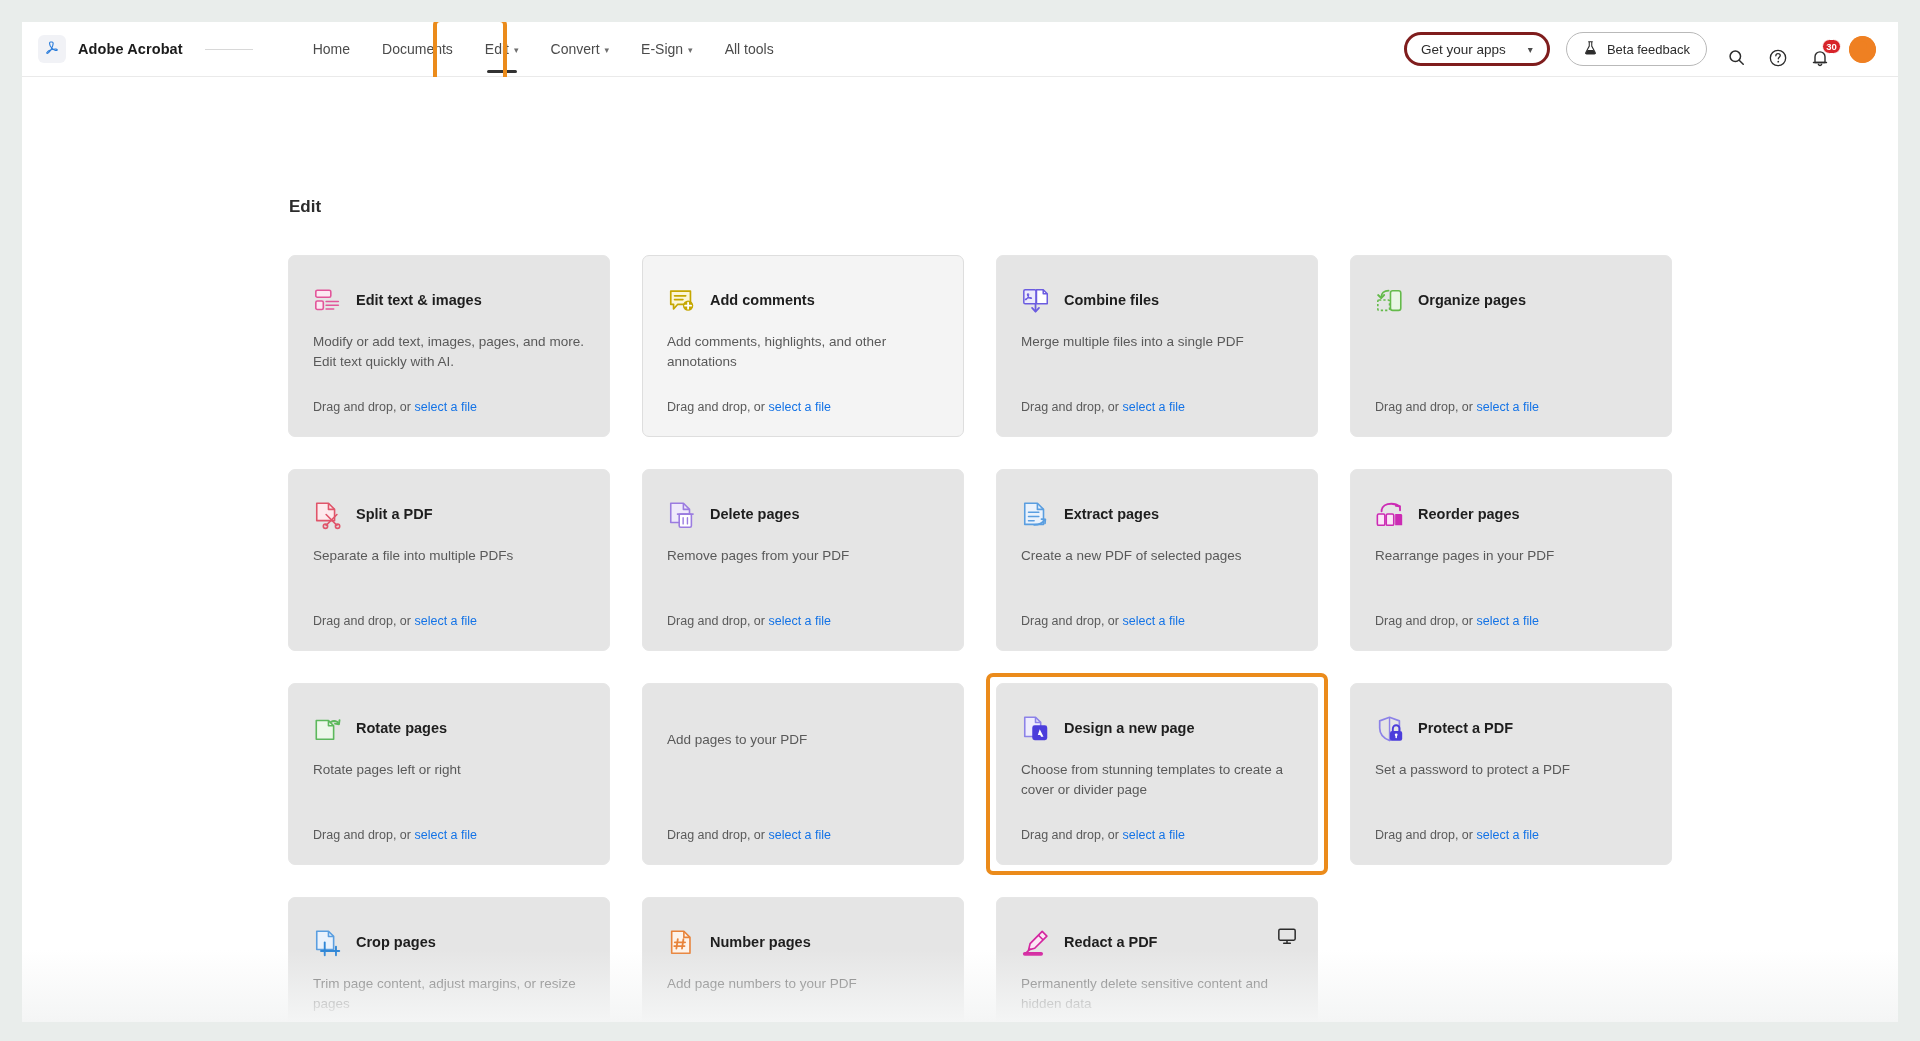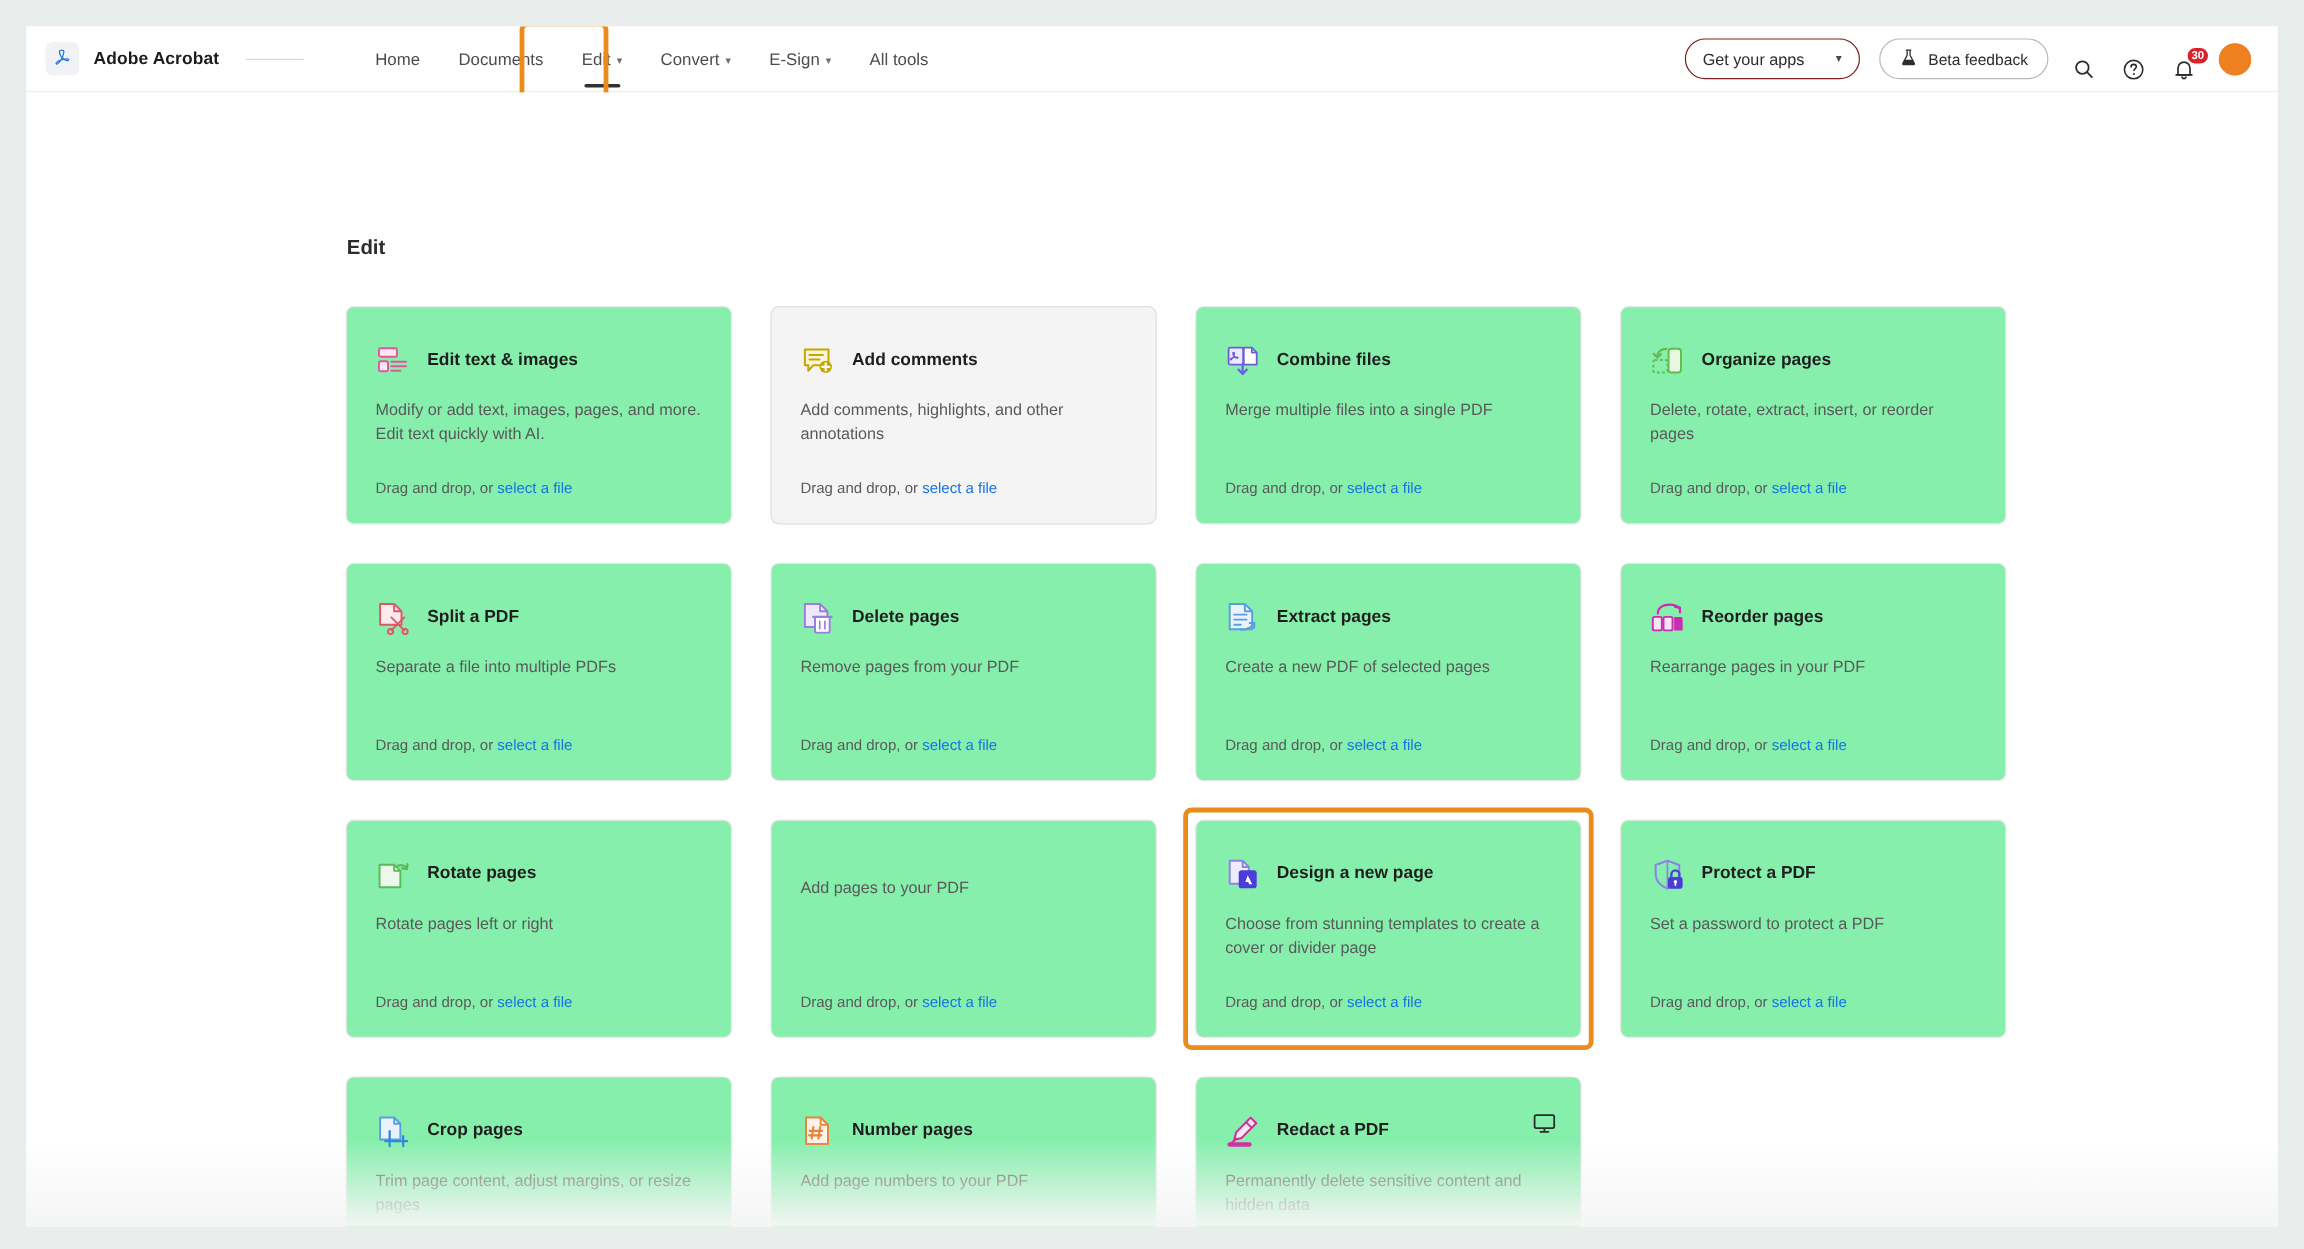--- a/index.html
+++ b/index.html
@@ -66,21 +66,21 @@
     pointer-events: none;
   }
   #header-right {
     margin-left: auto;
     display: flex; align-items: center; gap: 16px;
     padding-right: 22px;
   }
   .apps-btn {
     display: flex; align-items: center; justify-content: space-between;
     width: 146px; height: 34px;
-    border: 1px solid #7f1d1d; border-radius: 17px;
+    border: 3px solid #7f1d1d; border-radius: 17px;
     padding: 0 14px;
     font-size: 13.5px; color: #2c2c2c; background: #fff; cursor: pointer;
   }
   .apps-btn .caret { font-size: 10px; color: #4b4b4b; }
   .beta-btn {
     display: flex; align-items: center; gap: 9px;
     height: 34px; padding: 0 16px;
     border: 1px solid #b9b9b9; border-radius: 17px;
     font-size: 13px; color: #2c2c2c; background: #fff; cursor: pointer;
   }
@@ -121,21 +121,21 @@
     left: 266px; top: 178px;
     width: 1392px;
     display: grid;
     grid-template-columns: repeat(4, 322px);
     gap: 32px 32px;
   }
   .card {
     position: relative;
     border: 1px solid #e6e6e6;
     border-radius: 7px;
-    background: #86efac;
+    background: #e5e5e5;
     padding: 30px 24px 22px 24px;
     min-height: 182px;
     display: flex; flex-direction: column;
     cursor: pointer;
   }
   .card.hovered { background: #f4f4f4; border-color: #dedede; }
   .card-head { display: flex; align-items: center; gap: 13px; }
   .card-icon { width: 30px; height: 30px; flex: 0 0 30px; }
   .card-title {
     font-size: 14.5px; font-weight: bold; color: #1e1e1e; line-height: 1.2;
@@ -308,21 +308,20 @@
           <div class="card-desc">Merge multiple files into a single PDF</div>
           <div class="card-foot"><span>Drag and drop, or </span><a>select a file</a></div>
         </div>
         <div class="card">
           <div class="card-head">
             <span class="card-icon"><svg width="30" height="30" viewBox="0 0 32 32">
                 <use href="#ic-organize-pages-icon"></use>
               </svg></span>
             <span class="card-title">Organize pages</span>
           </div>
-          <div class="card-desc">Delete, rotate, extract, insert, or reorder pages</div>
           <div class="card-foot"><span>Drag and drop, or </span><a>select a file</a></div>
         </div>
         <div class="card">
           <div class="card-head">
             <span class="card-icon"><svg width="30" height="30" viewBox="0 0 32 32">
                 <use href="#ic-split-pdf-icon"></use>
               </svg></span>
             <span class="card-title">Split a PDF</span>
           </div>
           <div class="card-desc">Separate a file into multiple PDFs</div>

